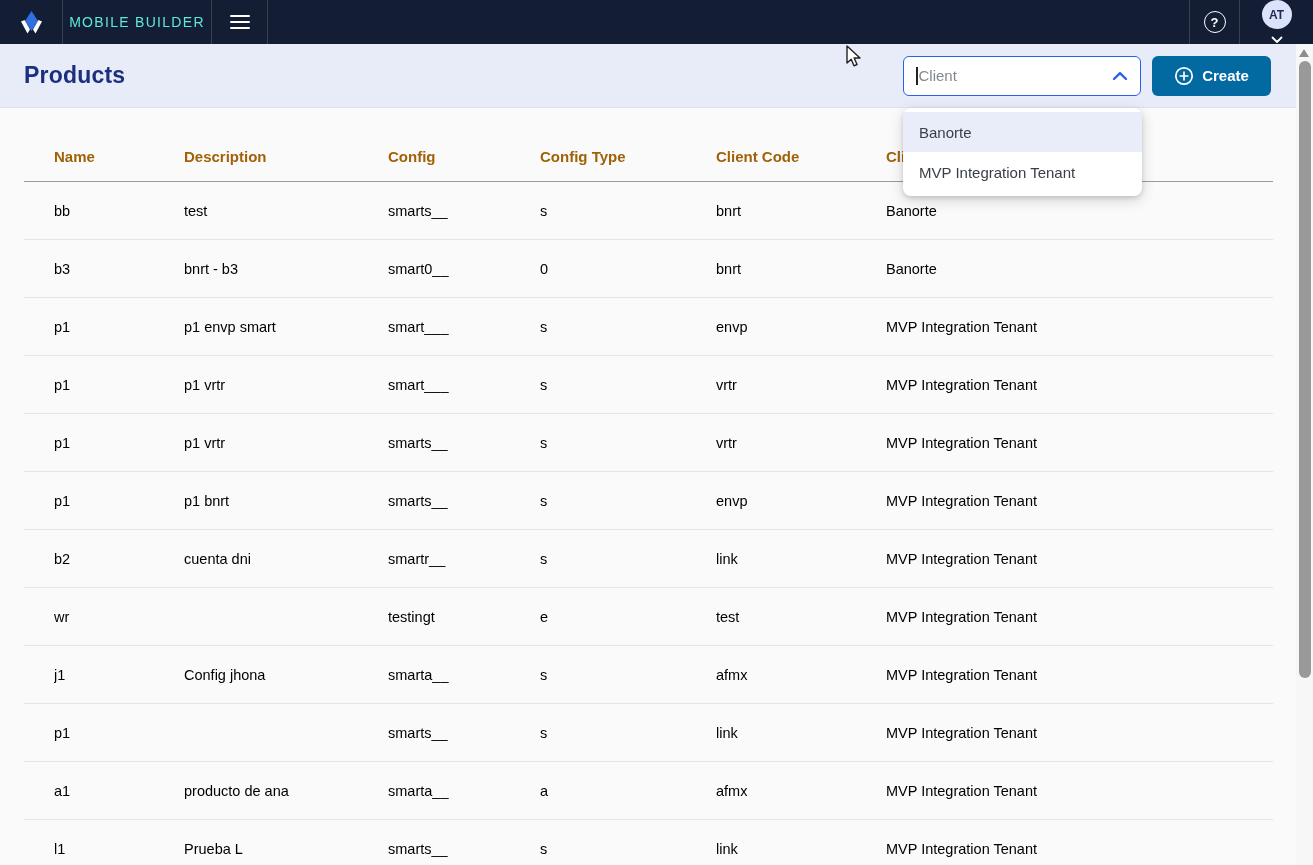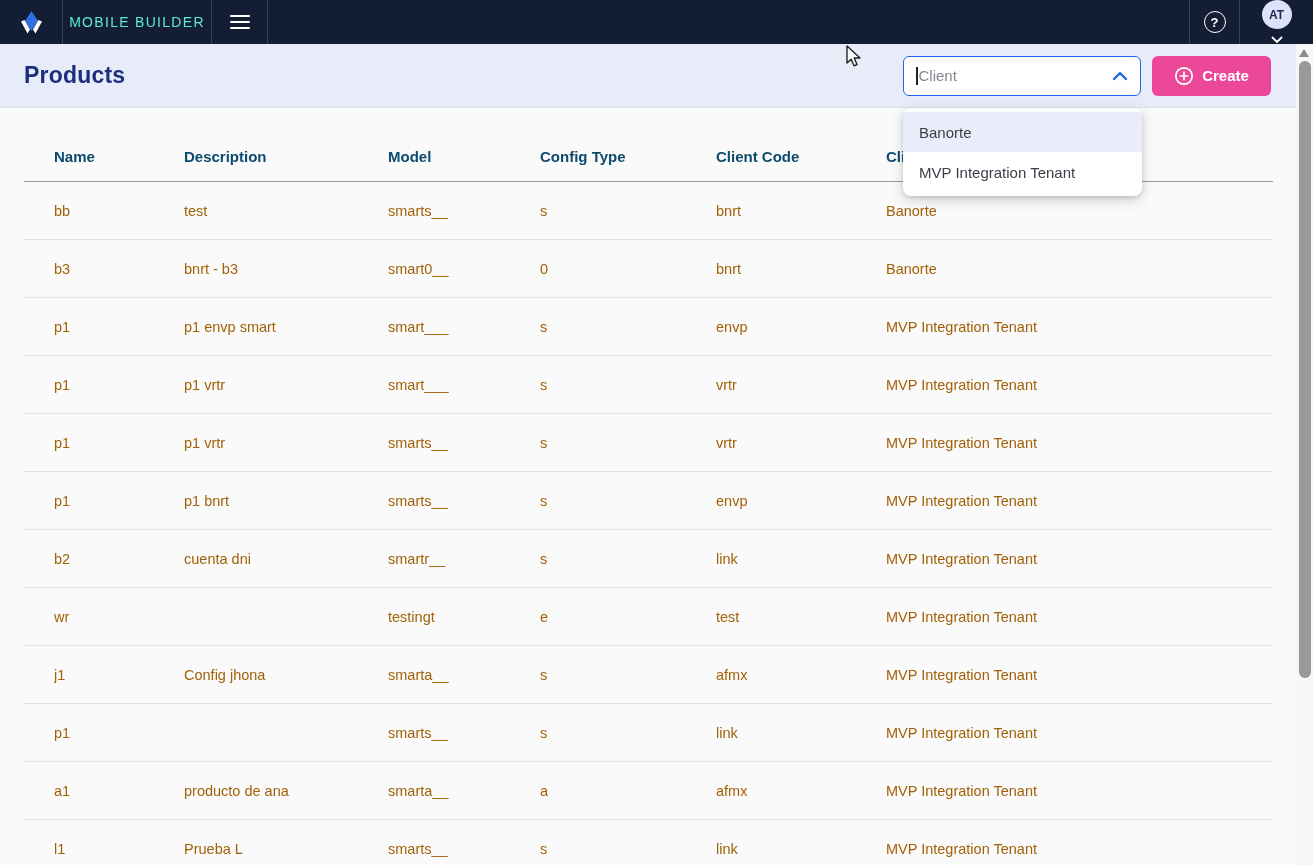--- a/index.html
+++ b/index.html
@@ -52,21 +52,21 @@
   .client-combobox {
     width: 238px; height: 40px; background: #fff;
     border: 1.5px solid #2563eb; border-radius: 6px;
     display: flex; align-items: center; padding: 0 12px;
     cursor: text; position: relative;
   }
   .combo-caret { width: 1.5px; height: 18px; background: #222; margin-right: 1px; }
   .combo-placeholder { color: #83888f; font-size: 15px; }
   .combo-chevron { margin-left: auto; display: flex; }
   .create-button {
-    width: 119px; height: 40px; background: #ec4899; border: none; border-radius: 6px;
+    width: 119px; height: 40px; background: #0369a1; border: none; border-radius: 6px;
     color: #fff; font-size: 15px; font-weight: 600;
     display: flex; align-items: center; justify-content: center; gap: 8px;
     cursor: pointer; font-family: inherit;
   }
   
   .dropdown-panel {
     position: absolute; left: 903px; top: 108px; width: 239px;
     background: #fff; border-radius: 8px;
     box-shadow: 0 2px 4px rgba(0,0,0,0.12), 0 4px 14px rgba(0,0,0,0.16);
     padding: 4px 0; z-index: 10;
@@ -77,26 +77,26 @@
   }
   .dropdown-option.active { background: #e9edf9; }
   
   .content { position: relative; }
   .table-wrap { margin: 24px 40px 0 24px; }
   .trow {
     display: grid;
     grid-template-columns: 130px 204px 152px 176px 170px 1fr;
     padding-left: 30px; align-items: center;
     height: 58px; border-bottom: 1px solid #e4e4e4;
-    font-size: 14.5px; color: #a16207;
+    font-size: 14.5px; color: #000000;
     background: transparent; cursor: pointer;
   }
   .thead-row {
     height: 50px; border-bottom: 1px solid #9b9b9b;
-    font-weight: 700; font-size: 15px; color: #0c4a6e; cursor: default;
+    font-weight: 700; font-size: 15px; color: #a16207; cursor: default;
   }
   .tcell { white-space: nowrap; overflow: hidden; }
   
   .scrollbar {
     position: absolute; top: 44px; right: 0; bottom: 0; width: 17px;
     background: #f7f7f7; z-index: 8;
   }
   .sb-up {
     position: absolute; top: 5px; left: 3px; width: 0; height: 0;
     border-left: 5.5px solid transparent; border-right: 5.5px solid transparent;
@@ -173,21 +173,21 @@
 <div class="dropdown-panel">
   <div class="dropdown-option active">Banorte</div>
   <div class="dropdown-option">MVP Integration Tenant</div>
 </div>
 
 <div class="content">
   <div class="table-wrap">
     <div class="trow thead-row">
       <div class="tcell">Name</div>
       <div class="tcell">Description</div>
-      <div class="tcell">Model</div>
+      <div class="tcell">Config</div>
       <div class="tcell">Config Type</div>
       <div class="tcell">Client Code</div>
       <div class="tcell">Client</div>
     </div>
     <div id="table-body">
         <div class="trow">
           <div class="tcell">bb</div>
           <div class="tcell">test</div>
           <div class="tcell">smarts__</div>
           <div class="tcell">s</div>

